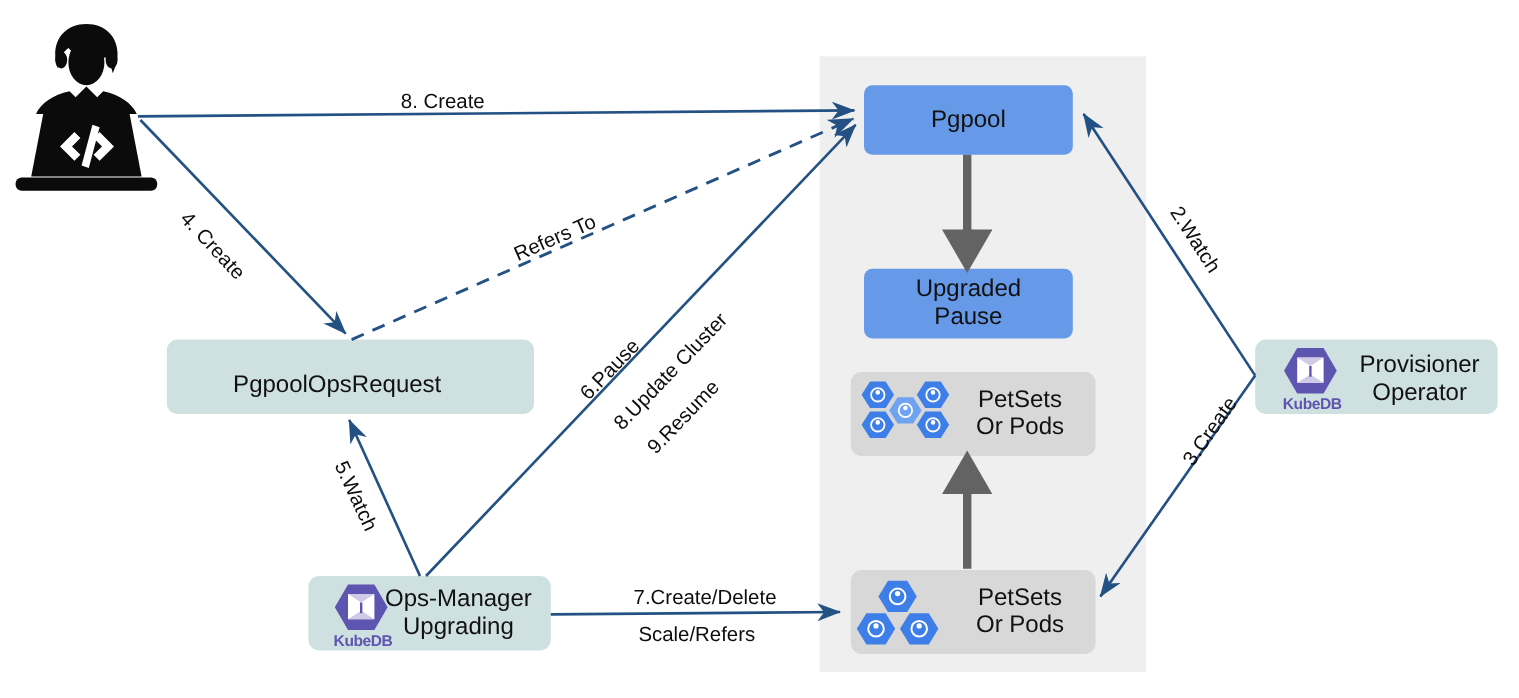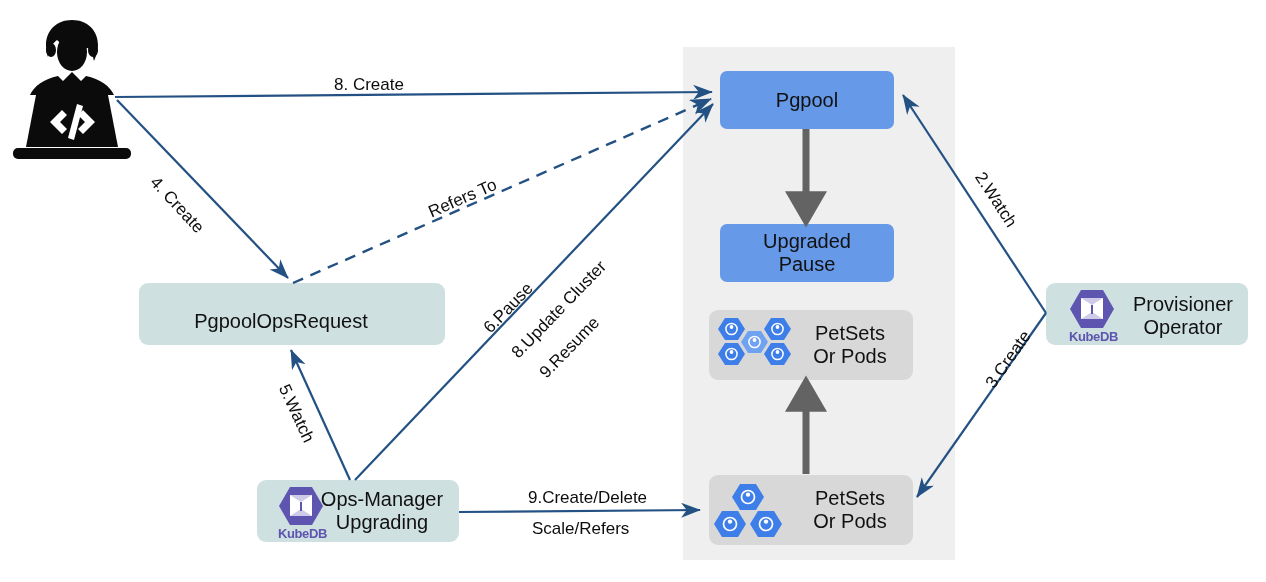--- a/index.html
+++ b/index.html
@@ -192,19 +192,19 @@
   <div class="lbl rot" style="left:161px;top:172px;transform:rotate(47deg);">4. Create</div>
 
   <div class="lbl rot" style="left:293px;top:381px;transform:rotate(65deg);">5.Watch</div>
 
   <div class="lbl rot" style="left:479px;top:323px;transform:rotate(-46deg);">6.Pause</div>
 
   <div class="lbl rot" style="left:507px;top:348px;transform:rotate(-46deg);">8.Update Cluster</div>
 
   <div class="lbl rot" style="left:535px;top:368px;transform:rotate(-46deg);">9.Resume</div>
 
-  <div class="lbl" style="left:528px;top:487px;">9.Create/Delete</div>
+  <div class="lbl" style="left:528px;top:487px;">7.Create/Delete</div>
 
   <div class="lbl" style="left:532px;top:518px;">Scale/Refers</div>
 
   <div class="lbl rot" style="left:425px;top:203px;transform:rotate(-23.5deg);">Refers To</div>
 
 </div>
 
 </body></html>

